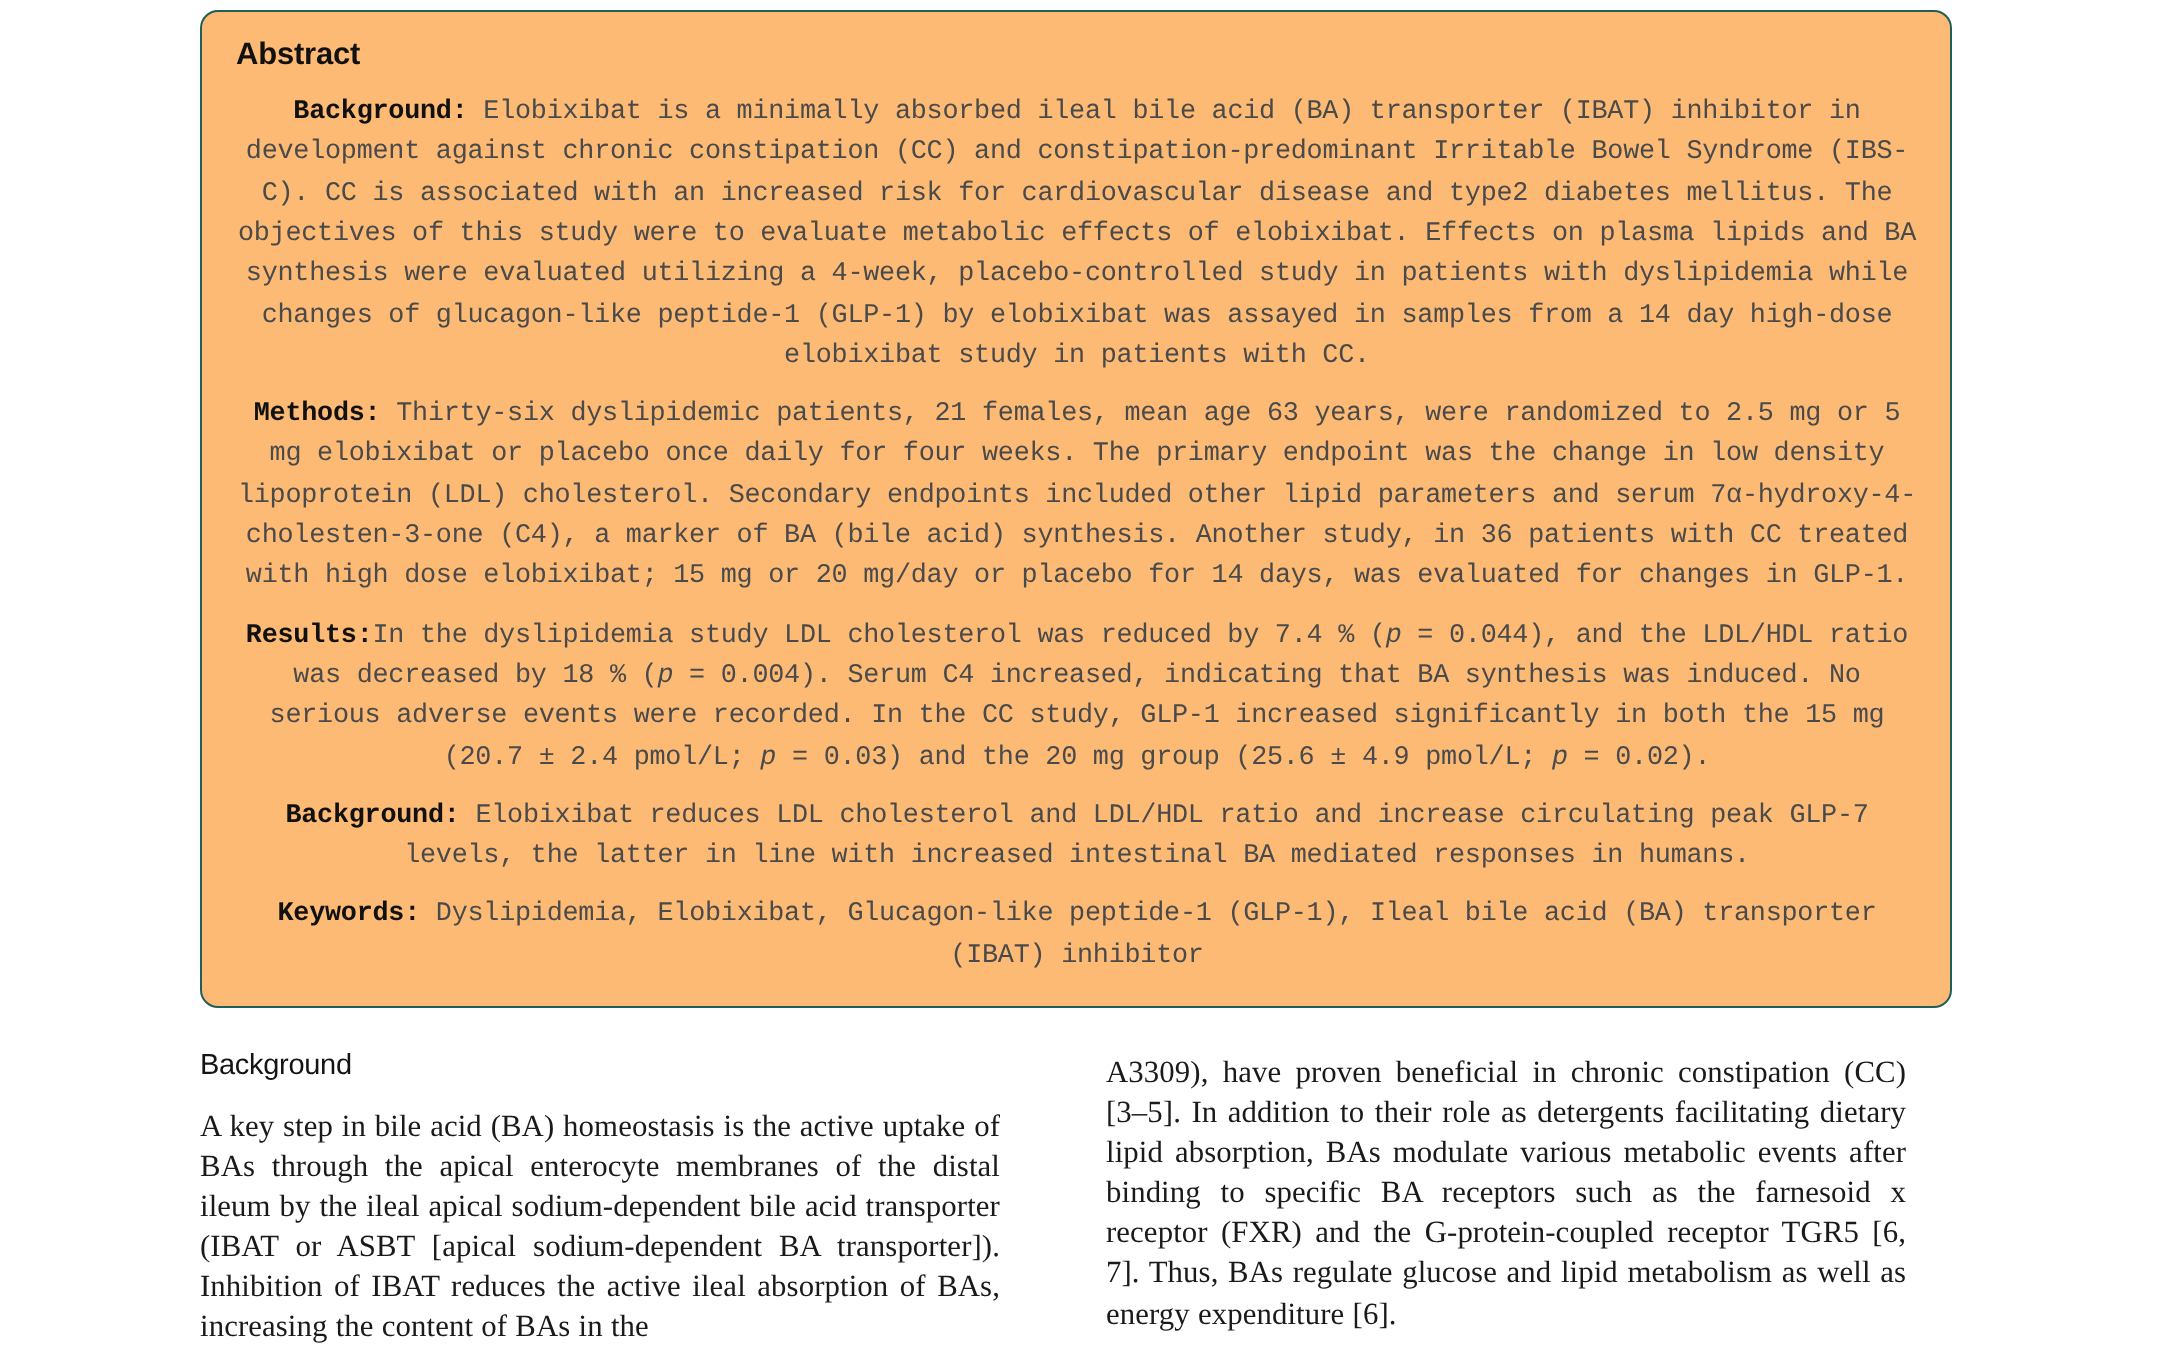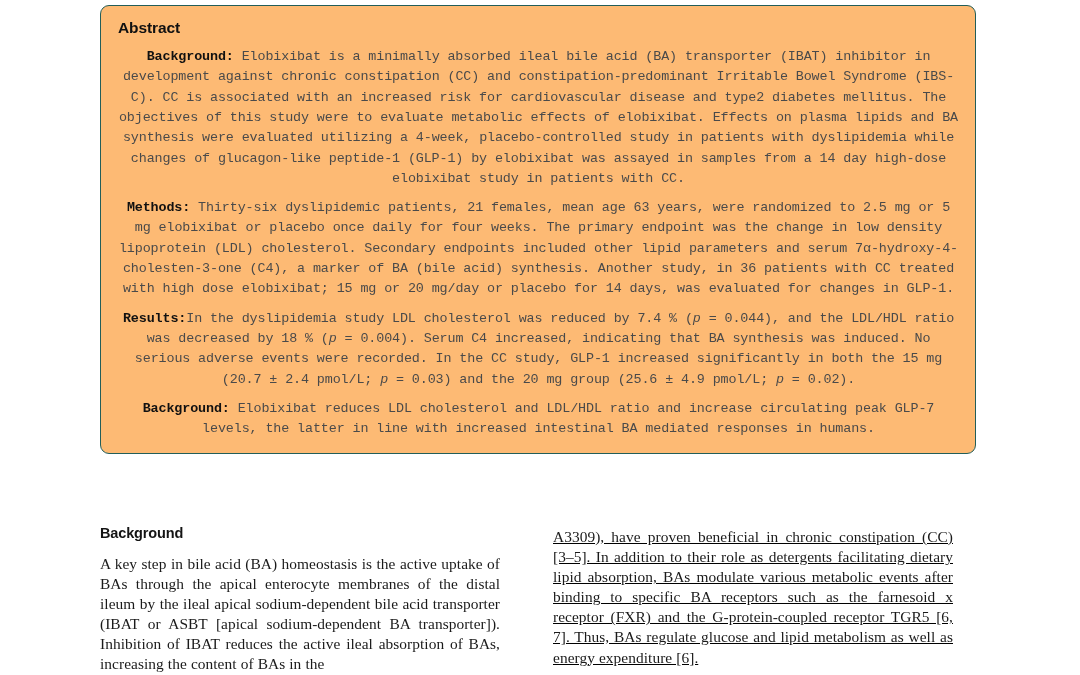--- a/index.html
+++ b/index.html
@@ -76,41 +76,41 @@
   }
   .col {
     width: 400px;
     overflow: hidden;
   }
   .col-left { margin-right: 53px; }
 
   .sec-heading {
     font-family: "Liberation Sans", sans-serif;
     font-size: 14.5px;
-    font-weight: bold;
+    font-weight: normal;
     color: #141414;
     margin: 0 0 1px 0;
     line-height: 17px;
     letter-spacing: -0.15px;
   }
 
   .body-para {
     font-family: "Liberation Serif", serif;
     font-size: 15.4px;
     line-height: 20.1px;
     color: #1a1a1a;
     margin: 0;
     text-align: justify;
     text-justify: inter-word;
     letter-spacing: 0.05px;
     word-spacing: 0.2px;
   }
   .body-para.nospace { margin-top: 12px; }
   .col-right .body-para { padding-top: 0; }
-  .col-right { padding-top: 2px; text-decoration: underline; }
+  .col-right { padding-top: 2px; }
 </style>
 </head>
 <body>
 
 <div class="page">
 
   <div class="abstract-box">
 
     <h1 class="abstract-title">Abstract</h1>
 
@@ -124,20 +124,23 @@
 
     <p class="abs-para">
       <span class="abs-label">Results:</span><span class="rich">In the dyslipidemia study LDL cholesterol was reduced by 7.4 % (<i>p</i> = 0.044), and the LDL/HDL ratio was decreased by 18 % (<i>p</i> = 0.004). Serum C4 increased, indicating that BA synthesis was induced. No serious adverse events were recorded. In the CC study, GLP-1 increased significantly in both the 15 mg (20.7 ± 2.4 pmol/L; <i>p</i> = 0.03) and the 20 mg group (25.6 ± 4.9 pmol/L; <i>p</i> = 0.02).</span>
     </p>
 
     <p class="abs-para">
       <span class="abs-label">Background:</span><span> Elobixibat reduces LDL cholesterol and LDL/HDL ratio and increase circulating peak GLP-7 levels, the latter in line with increased intestinal BA mediated responses in humans.</span>
     </p>
 
 
+    <p class="abs-para">
+      <span class="abs-label">Keywords:</span><span> Dyslipidemia, Elobixibat, Glucagon-like peptide-1 (GLP-1), Ileal bile acid (BA) transporter (IBAT) inhibitor</span>
+    </p>
 
   </div>
 
   <div class="body-cols">
 
     <div class="col col-left">
       <h2 class="sec-heading">Background</h2>
       <p class="body-para nospace">A key step in bile acid (BA) homeostasis is the active uptake of BAs through the apical enterocyte membranes of the distal ileum by the ileal apical sodium-dependent bile acid transporter (IBAT or ASBT [apical sodium-dependent BA transporter]). Inhibition of IBAT reduces the active ileal absorption of BAs, increasing the content of BAs in the</p>
     </div>
 

